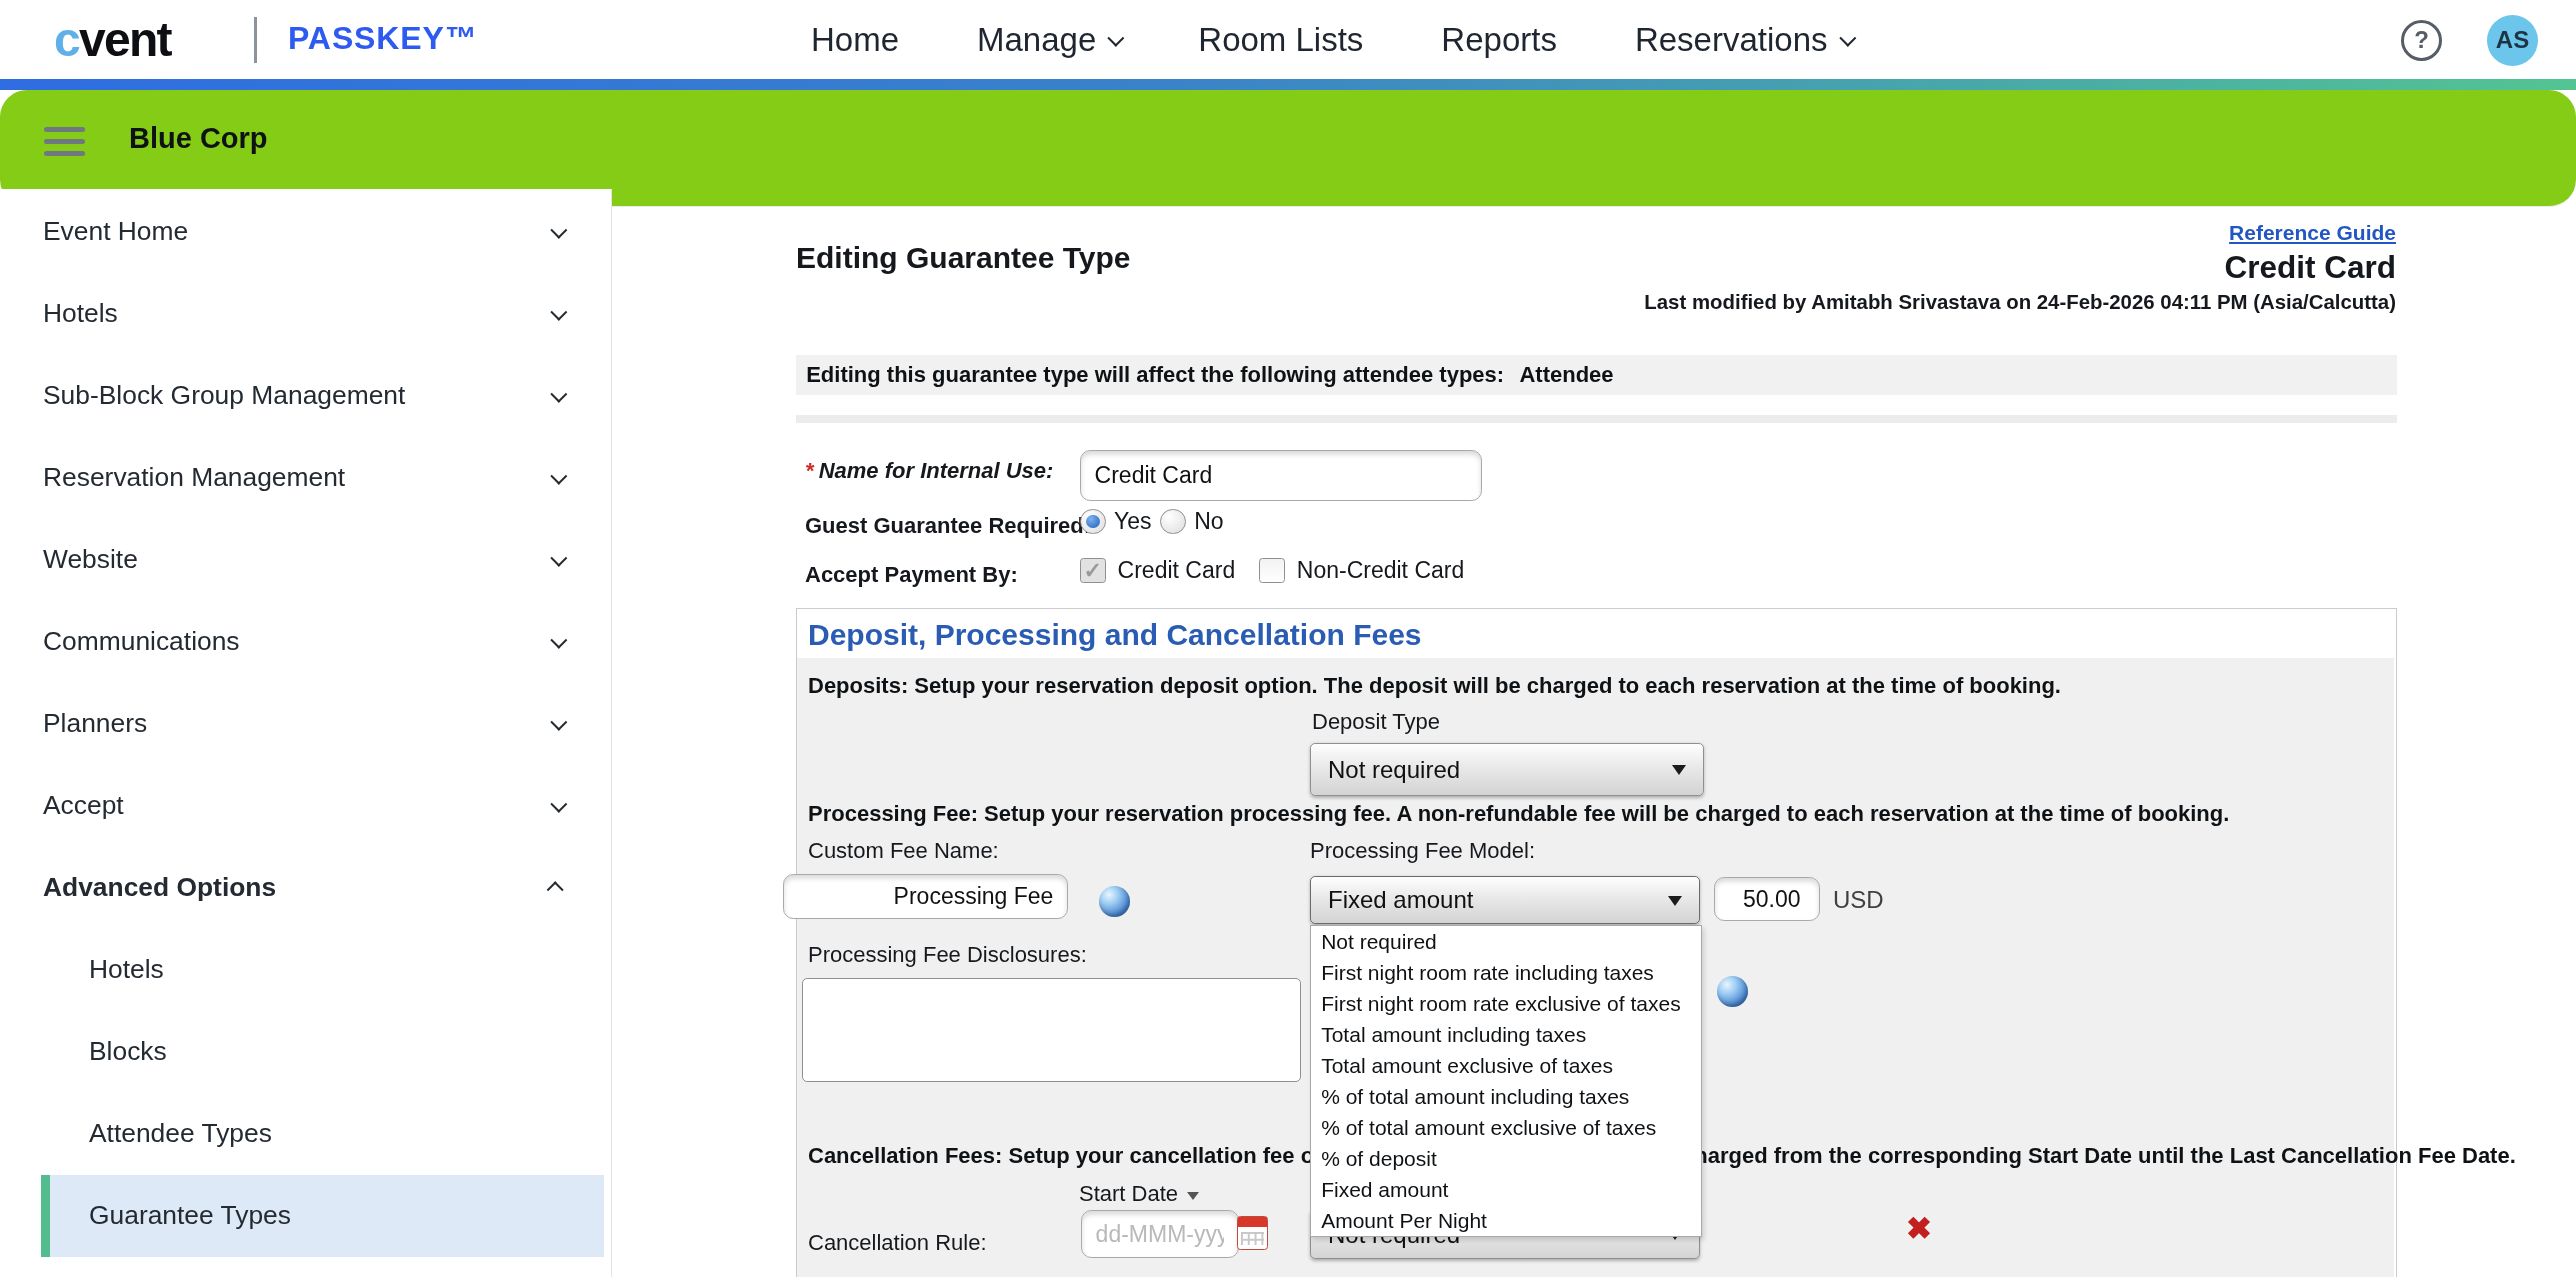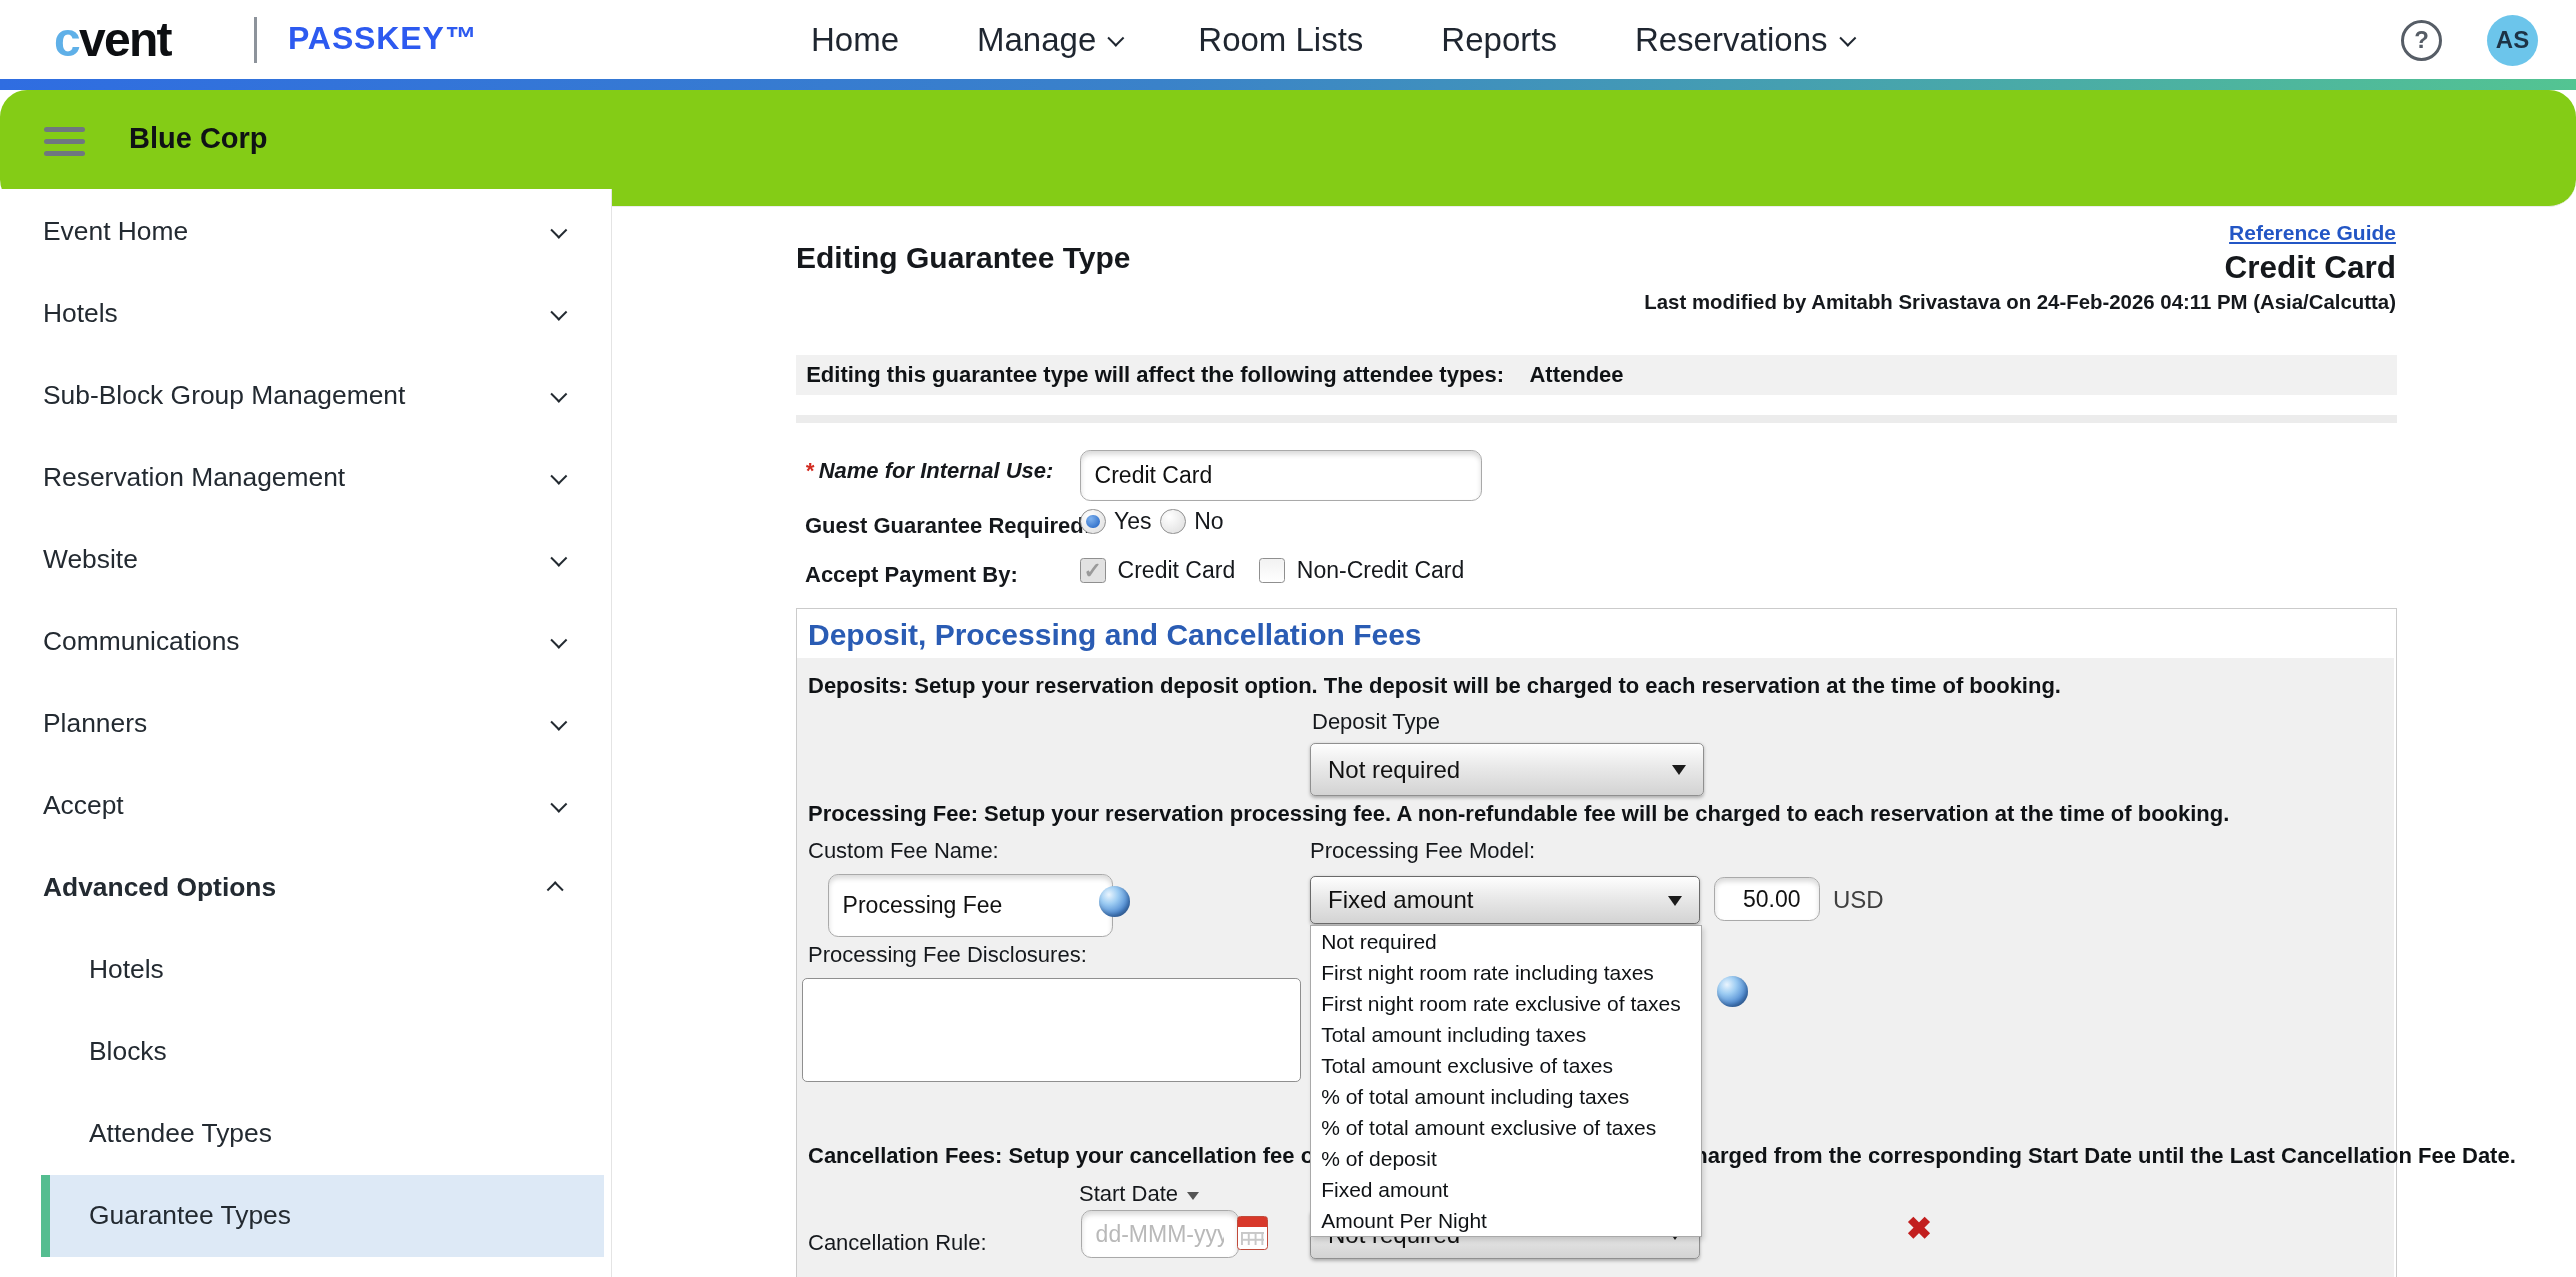--- a/index.html
+++ b/index.html
@@ -40,21 +40,21 @@
   .side-item .chev.up { transform:rotate(-135deg) translateY(-2.6px); }
   .side-item.selected { background:#dde9f6; margin-left:41px; padding-left:48px; margin-right:6.8px; }
   .side-item.selected::before { content:""; position:absolute; left:0; top:0; width:8.5px; height:100%; background:#54bd90; }
 
   
   .page-title { position:absolute; left:796px; top:241px; font-size:30px; font-weight:700; color:#15181c; }
   .ref-guide { position:absolute; right:180px; top:221px; font-size:21px; font-weight:600; color:#2356c5; text-decoration:underline; cursor:pointer; }
   .record-title { position:absolute; right:180px; top:249px; font-size:31.5px; font-weight:700; color:#15181c; }
   .last-modified { position:absolute; right:180px; top:291px; font-size:20.4px; font-weight:700; color:#15181c; }
 
-  .notice { position:absolute; left:796px; top:355px; width:1601px; height:40px; background:#f1f1f1; display:flex; align-items:center; padding-left:10.2px; font-size:22px; font-weight:700; color:#0f1215;gap:10px; }
+  .notice { position:absolute; left:796px; top:355px; width:1601px; height:40px; background:#f1f1f1; display:flex; align-items:center; padding-left:10.2px; font-size:22px; font-weight:700; color:#0f1215; }
   .notice .val { margin-left:15.3px; }
   .divider { position:absolute; left:796px; top:415px; width:1601px; height:7.7px; background:#ececec; }
 
   
   .flabel { position:absolute; font-size:22px; font-weight:700; color:#15181c; white-space:nowrap; }
   .flabel .req { color:#d22b20; margin-right:5.1px; }
   .txtinput { position:absolute; border:1.7px solid #a9a9a9; border-radius:10.2px; background:#fff; box-shadow:inset 0 3.4px 5.1px rgba(0,0,0,.15); font-size:23px; color:#111; padding:0 13.6px; font-family:"Liberation Sans",sans-serif; outline:none; }
   #name-input { left:1080px; top:450px; width:402px; height:51px; }
 
   .choice-row { position:absolute; display:flex; align-items:center; gap:8.5px; font-size:23px; color:#15181c; }
@@ -236,21 +236,21 @@
 
   <div class="sect-label" style="left:1312px; top:709px;">Deposit Type</div>
   <div class="selectbox" id="deposit-select">
     <span>Not required</span>
     <span class="arrow"></span>
   </div>
 
   <div class="sect-text" style="left:808px; top:801px;">Processing Fee: Setup your reservation processing fee. A non-refundable fee will be charged to each reservation at the time of booking.</div>
 
   <div class="sect-label" style="left:808px; top:838px;">Custom Fee Name:</div>
-  <input class="txtinput" id="custom-fee-input" style="left: 828px; top: 874px; width: 285px; height: 63px;" value="Processing Fee">
+  <input class="txtinput" id="custom-fee-input" style="left: 783px; top: 874px; width: 285px; height: 45px; text-align: right;" value="Processing Fee">
   <div class="globe" id="globe-feename"></div>
 
   <div class="sect-label" style="left:1310px; top:838px;">Processing Fee Model:</div>
   <div class="selectbox" id="feemodel-select">
     <span>Fixed amount</span>
     <span class="arrow"></span>
   </div>
   <input class="txtinput" id="fee-amount-input" style="position: absolute; padding-left: 28px;" value="50.00">
   <div class="usd">USD</div>
 

